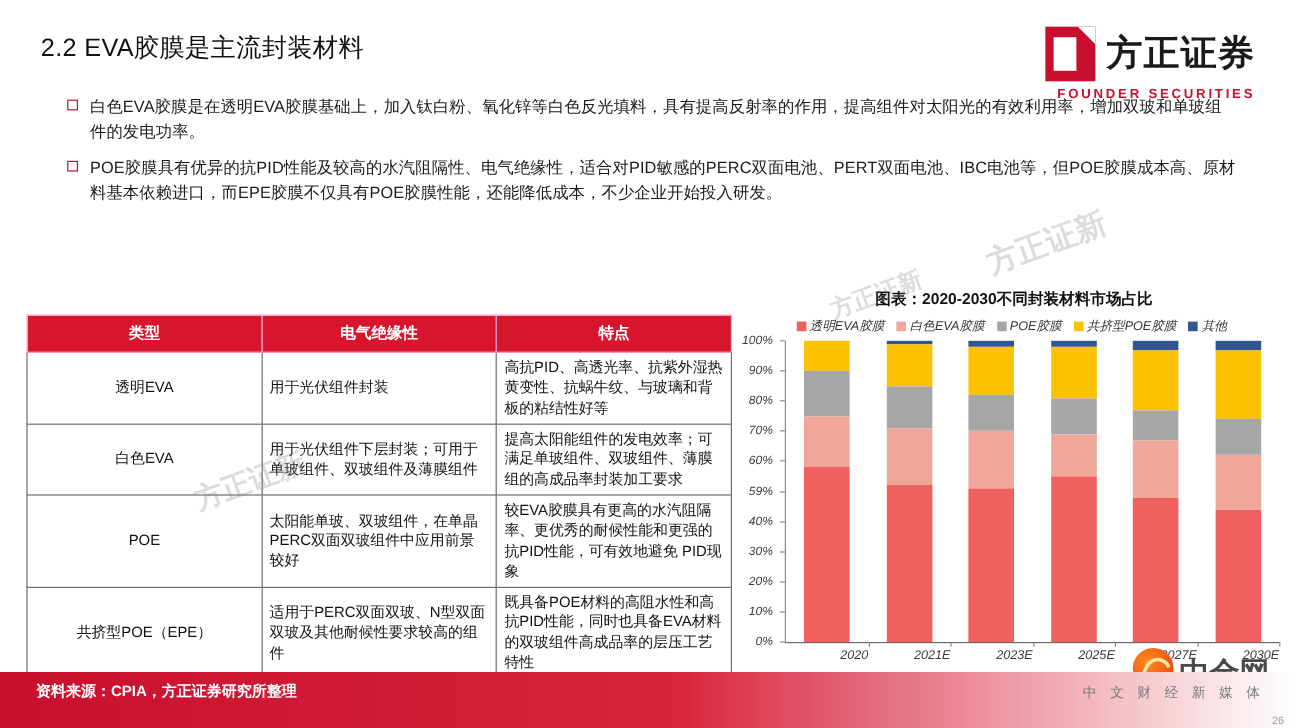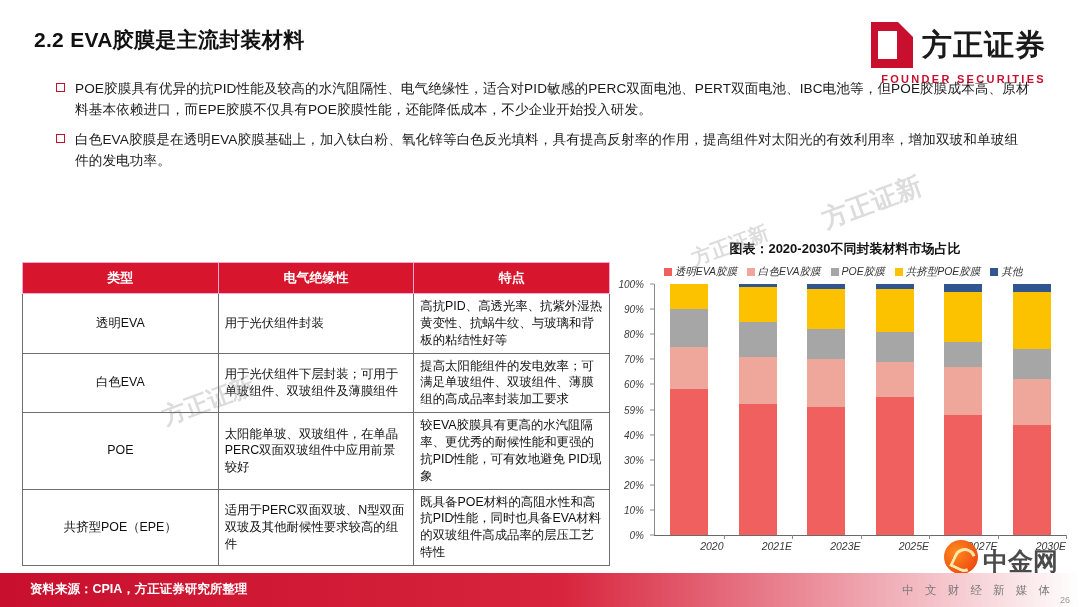--- a/index.html
+++ b/index.html
@@ -8,21 +8,21 @@
     width:1080px; height:607px;
     background:#ffffff;
     font-family:"Liberation Sans","DejaVu Sans",sans-serif;
     overflow:hidden;
     position:relative;
   }
 
   
   #slide-title {
     position:absolute; left:34px; top:26px;
-    font-size:21px; font-weight:bold; color:#111;
+    font-size:21px; font-weight:normal; color:#111;
     letter-spacing:.3px;
   }
   #title-rule {
     position:absolute; left:30px; top:60px; width:560px; height:0;
   }
 
   
   #brand-logo {
     position:absolute; right:34px; top:22px;
     display:flex; flex-direction:column; align-items:flex-end;
@@ -177,21 +177,21 @@
   #cngold-name {
     font-size:25px; font-weight:bold; color:#4a4a4a; line-height:1;
   }
   #cngold-url {
     position:absolute; left:985px; top:572px;
     font-size:9px; color:#b9b9b9; letter-spacing:1.2px;
   }
 
   
   #footer {
-    position:absolute; left:0; bottom:0; width:1080px; height:34px;
+    position:absolute; left:0; bottom:0; width:1080px; height:47px;
     background:linear-gradient(90deg,#c8102e 0%,#d8243c 52%,#ffffff 100%);
   }
   #footer-source {
     position:absolute; left:30px; top:8px;
     font-size:12.5px; font-weight:bold; color:#ffffff;
   }
   #footer-right {
     position:absolute; right:26px; top:10px;
     font-size:11.5px; color:#7a7a7a; letter-spacing:4px;
   }
@@ -214,25 +214,25 @@
       <div class="notch"></div>
     </div>
     <div id="brand-name">方正证券</div>
   </div>
   <div id="brand-sub">FOUNDER SECURITIES</div>
 </div>
 
 <div id="bullets">
   <div class="bullet">
     <span class="bullet-marker"></span>
-    <span class="bullet-text">POE胶膜具有优异的抗PID性能及较高的水汽阻隔性、电气绝缘性，适合对PID敏感的PERC双面电池、PERT双面电池、IBC电池等，但POE胶膜成本高、原材料基本依赖进口，而EPE胶膜不仅具有POE胶膜性能，还能降低成本，不少企业开始投入研发。</span>
+    <span class="bullet-text">白色EVA胶膜是在透明EVA胶膜基础上，加入钛白粉、氧化锌等白色反光填料，具有提高反射率的作用，提高组件对太阳光的有效利用率，增加双玻和单玻组件的发电功率。</span>
   </div>
   <div class="bullet">
     <span class="bullet-marker"></span>
-    <span class="bullet-text">白色EVA胶膜是在透明EVA胶膜基础上，加入钛白粉、氧化锌等白色反光填料，具有提高反射率的作用，提高组件对太阳光的有效利用率，增加双玻和单玻组件的发电功率。</span>
+    <span class="bullet-text">POE胶膜具有优异的抗PID性能及较高的水汽阻隔性、电气绝缘性，适合对PID敏感的PERC双面电池、PERT双面电池、IBC电池等，但POE胶膜成本高、原材料基本依赖进口，而EPE胶膜不仅具有POE胶膜性能，还能降低成本，不少企业开始投入研发。</span>
   </div>
 </div>
 
 <div class="fig-caption" id="table-caption">图表：不同类型光伏胶膜对比</div>
 
 <table id="film-table">
   <thead>
     <tr>
       <th>类型</th>
       <th>电气绝缘性</th>

